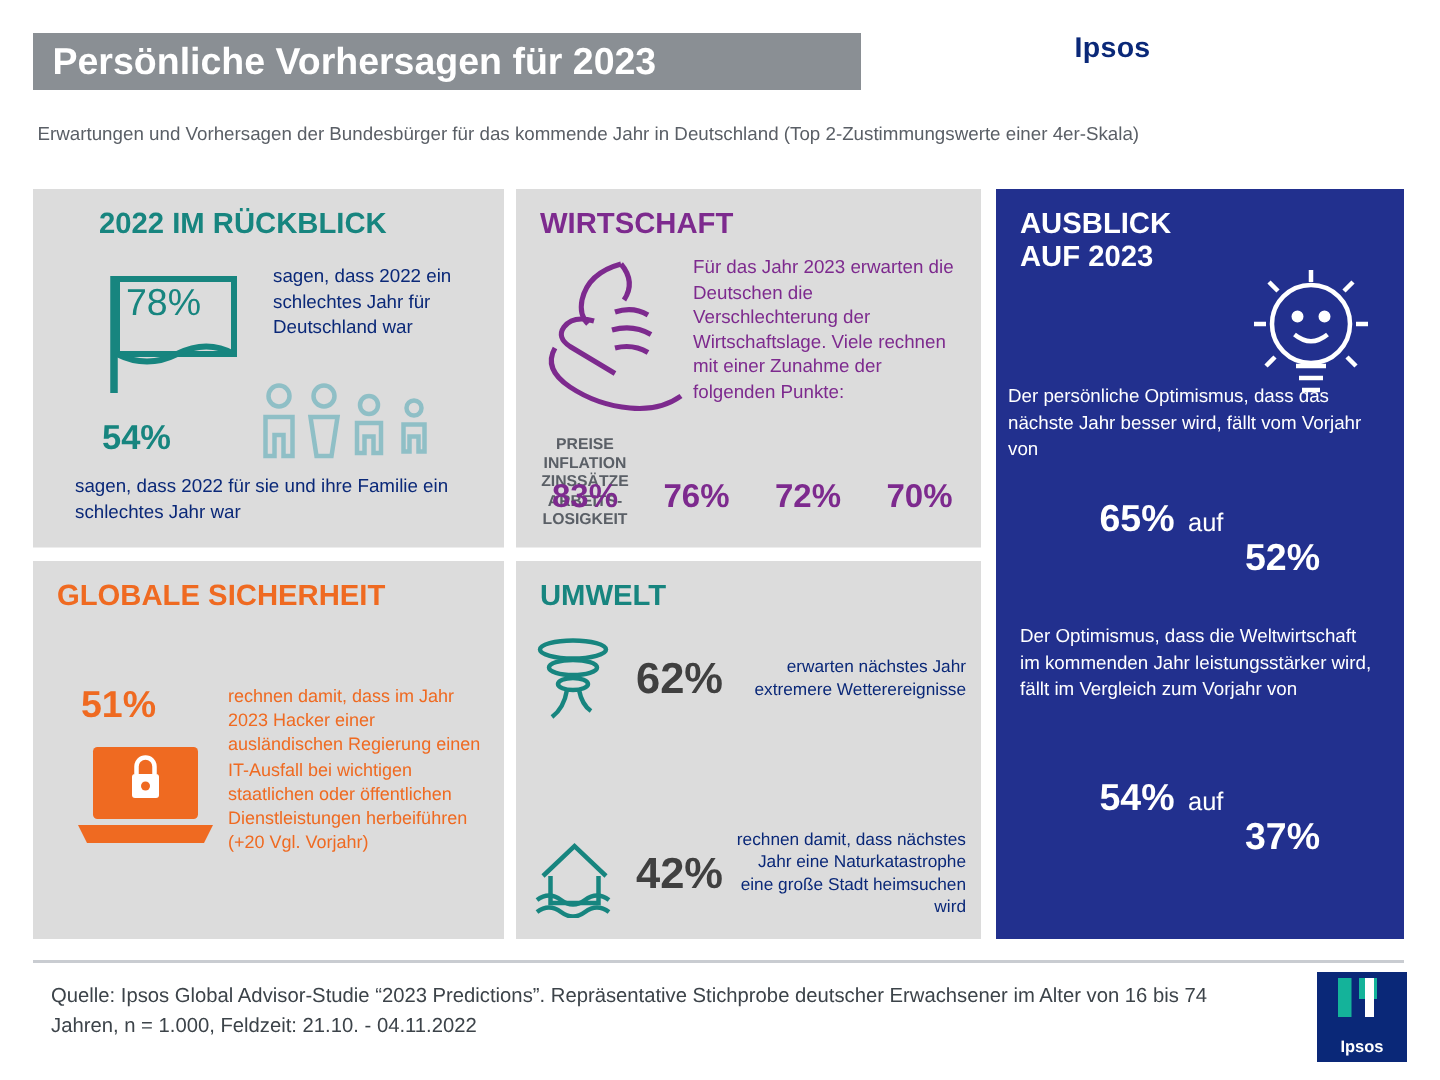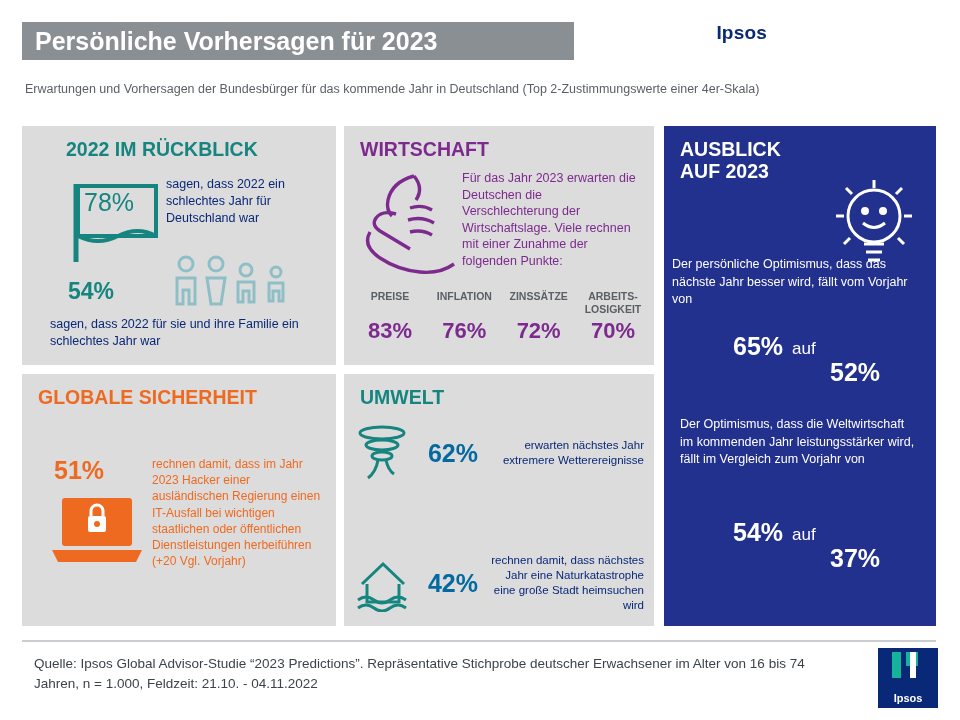--- a/index.html
+++ b/index.html
@@ -79,21 +79,21 @@
   }
   .pct-78 {
     position: absolute;
     left: 62px; top: 62px;
     color: #17857f;
     font-size: 25px;
     font-weight: normal;
   }
   .retro-note1 {
     position: absolute;
-    left: 144px; top: 50px;
+    left: 160px; top: 50px;
     width: 146px;
     color: #0a2878;
     font-size: 12.5px;
     line-height: 1.35;
   }
   .pct-54 {
     position: absolute;
     left: 46px; top: 152px;
     color: #17857f;
     font-size: 23px;
@@ -138,20 +138,21 @@
   .econ-labels {
     position: absolute;
     left: 10px; top: 164px;
     width: 295px;
     display: flex;
     justify-content: space-between;
     color: #5a5f66;
     font-size: 10.5px;
     font-weight: bold;
     text-align: center;
+    flex-direction: column;
   }
   .econ-labels > div { width: 72px; line-height: 1.2; }
   .econ-values {
     position: absolute;
     left: 10px; top: 192px;
     width: 295px;
     display: flex;
     justify-content: space-between;
     color: #7d2a8e;
     font-size: 22px;
@@ -210,22 +211,22 @@
   #env-row-0 { top: 48px; }
   #env-row-1 { top: 112px; }
   #env-row-2 { top: 178px; }
   .env-icon {
     width: 64px; height: 58px;
     flex: 0 0 64px;
     position: relative;
   }
   .env-pct {
     flex: 0 0 74px;
-    color: #0369a1;
-    font-size: 25px;
+    color: #404040;
+    font-size: 29px;
     font-weight: bold;
     text-align: center;
   }
   .env-text {
     flex: 1;
     color: #0a2878;
     font-size: 11.5px;
     line-height: 1.3;
     text-align: right;
     padding-right: 4px;

